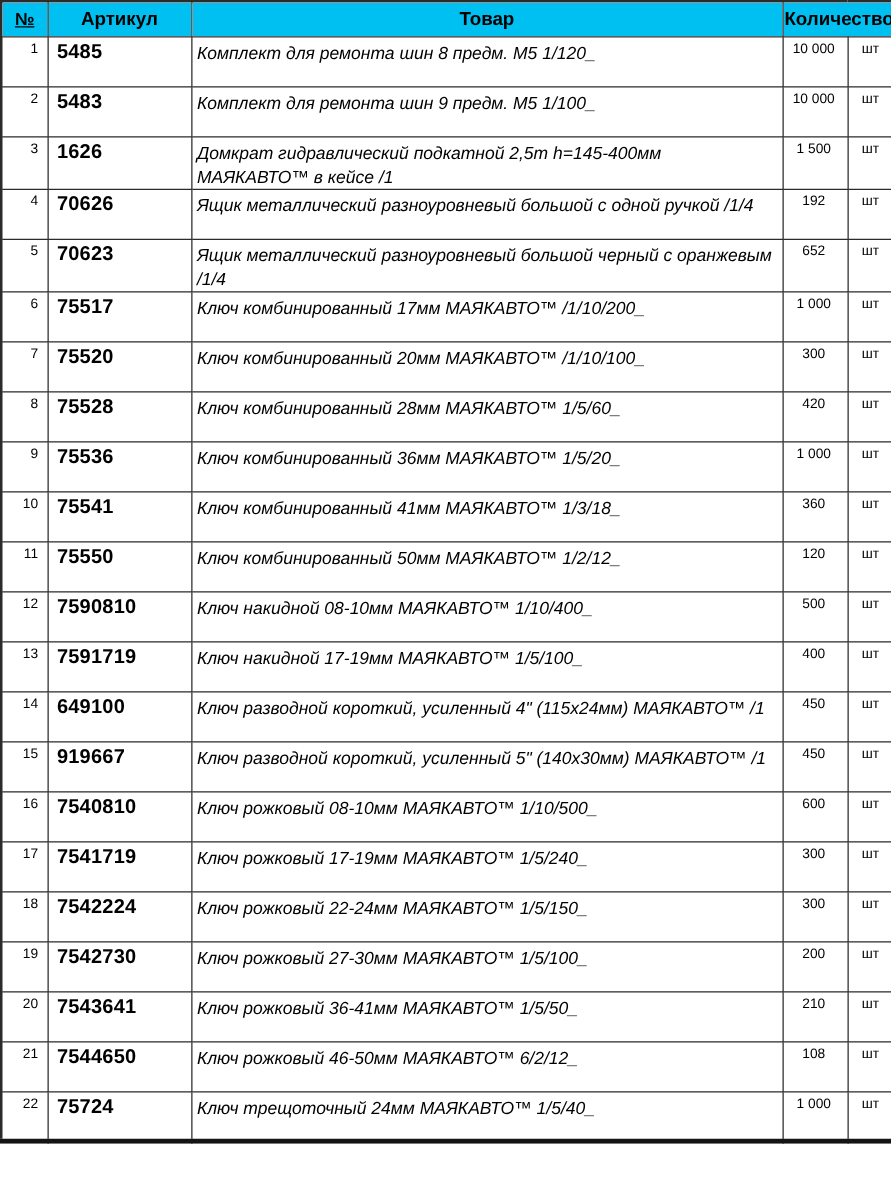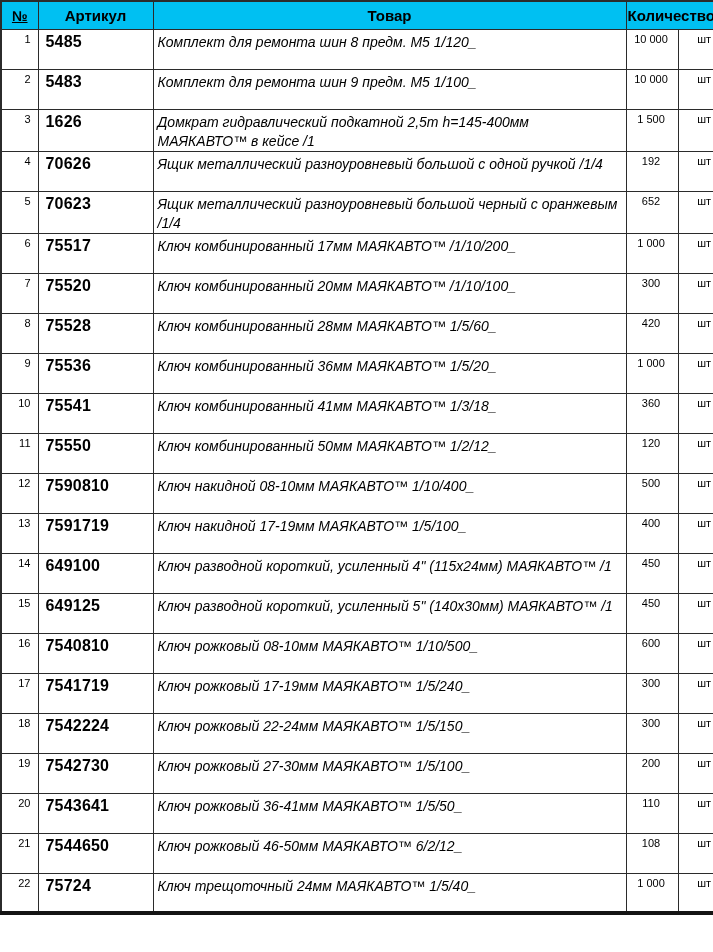--- a/index.html
+++ b/index.html
@@ -61,21 +61,21 @@
     font-style:italic;
   }
   td.cell-qty{
     font-size:11px;
     text-align:center;
     padding:3px 4px 0 2px;
     white-space:nowrap;
   }
   td.cell-unit{
     font-size:11px;
-    text-align:right;
+    text-align:center;
     padding:3px 2px 0 3px;
   }
 </style>
 </head>
 <body>
 
 <table class="price-table">
   <colgroup>
     <col class="c-num">
       <col class="c-art">
@@ -199,21 +199,21 @@
   <tr>
     <td class="cell-num">14</td>
     <td class="cell-art">649100</td>
     <td class="cell-prod">Ключ разводной короткий, усиленный 4" (115х24мм) МАЯКАВТО™ /1</td>
     <td class="cell-qty">450</td>
     <td class="cell-unit">шт</td>
   </tr>
 
   <tr>
     <td class="cell-num">15</td>
-    <td class="cell-art">649125</td>
+    <td class="cell-art">919667</td>
     <td class="cell-prod">Ключ разводной короткий, усиленный 5" (140х30мм) МАЯКАВТО™ /1</td>
     <td class="cell-qty">450</td>
     <td class="cell-unit">шт</td>
   </tr>
 
   <tr>
     <td class="cell-num">16</td>
     <td class="cell-art">7540810</td>
     <td class="cell-prod">Ключ рожковый 08-10мм МАЯКАВТО™ 1/10/500_</td>
     <td class="cell-qty">600</td>
@@ -241,21 +241,21 @@
     <td class="cell-art">7542730</td>
     <td class="cell-prod">Ключ рожковый 27-30мм МАЯКАВТО™ 1/5/100_</td>
     <td class="cell-qty">200</td>
     <td class="cell-unit">шт</td>
   </tr>
 
   <tr>
     <td class="cell-num">20</td>
     <td class="cell-art">7543641</td>
     <td class="cell-prod">Ключ рожковый 36-41мм МАЯКАВТО™ 1/5/50_</td>
-    <td class="cell-qty">110</td>
+    <td class="cell-qty">210</td>
     <td class="cell-unit">шт</td>
   </tr>
 
   <tr>
     <td class="cell-num">21</td>
     <td class="cell-art">7544650</td>
     <td class="cell-prod">Ключ рожковый 46-50мм МАЯКАВТО™ 6/2/12_</td>
     <td class="cell-qty">108</td>
     <td class="cell-unit">шт</td>
   </tr>

